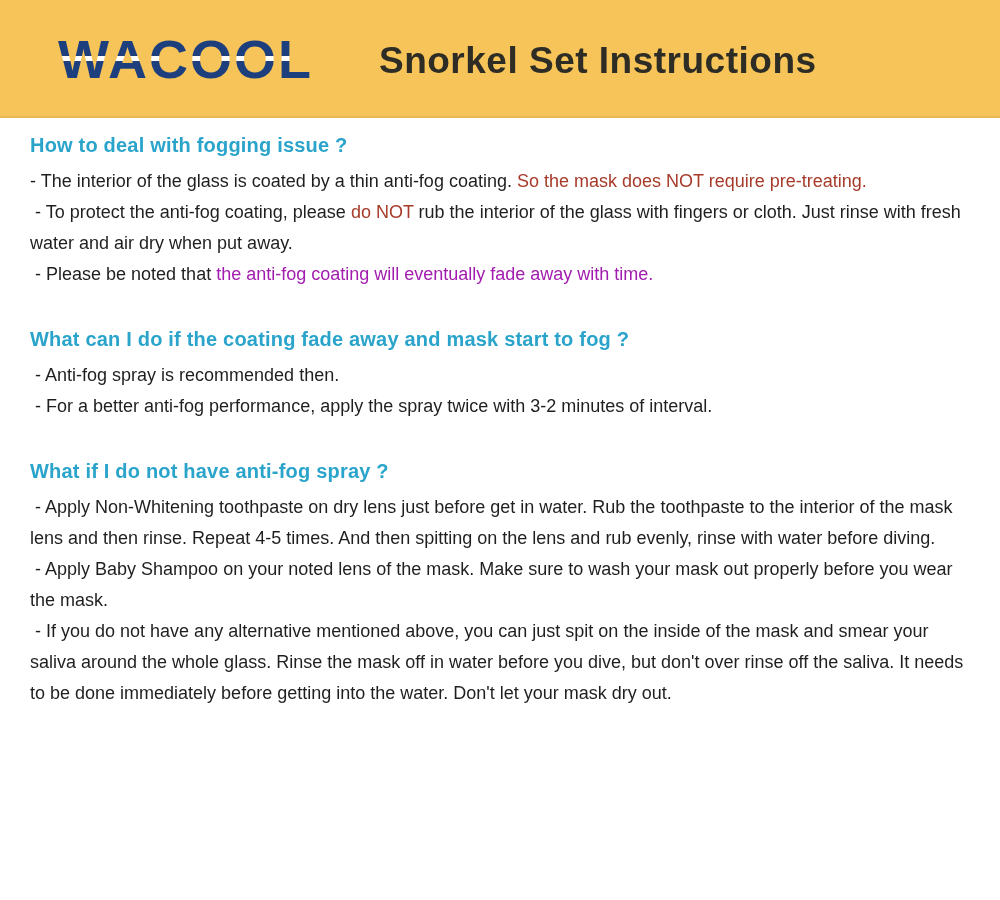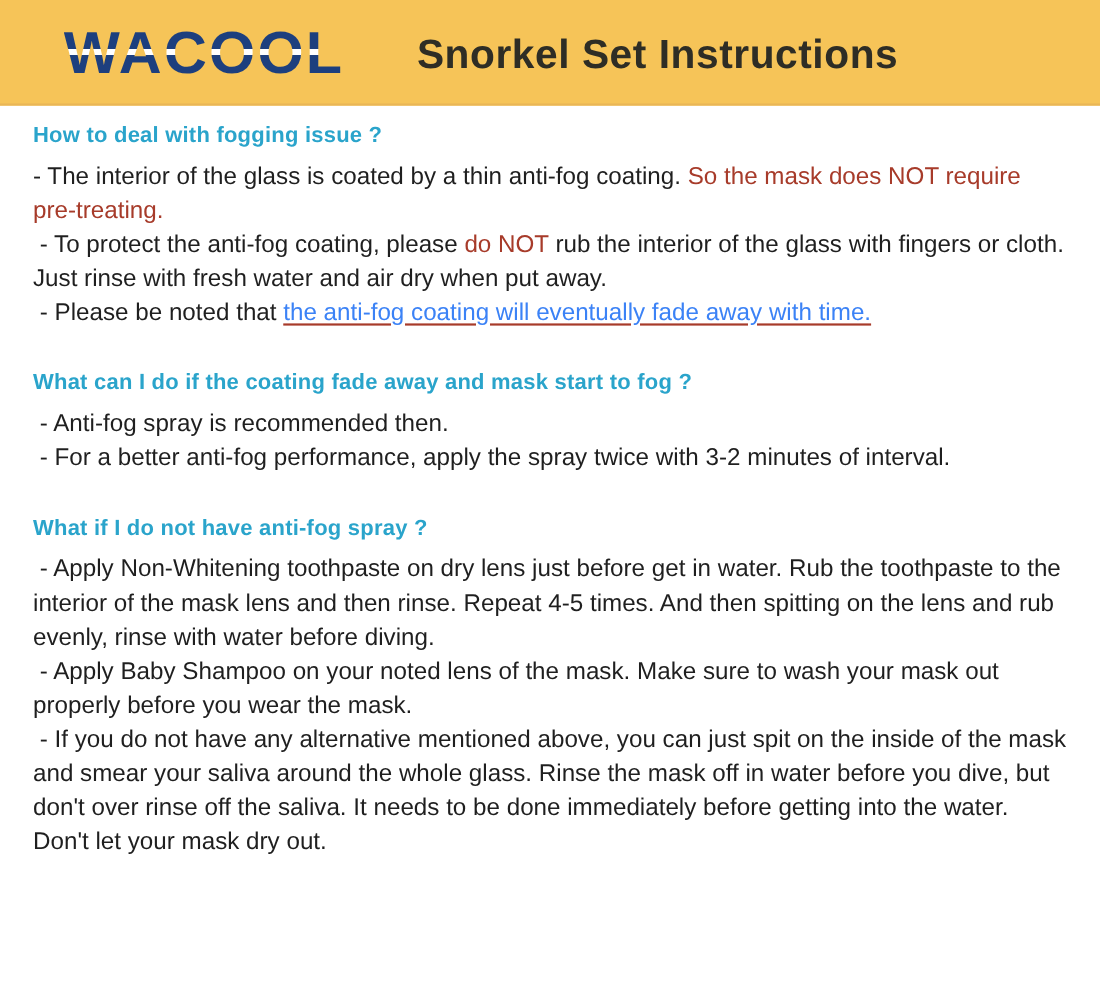--- a/index.html
+++ b/index.html
@@ -10,21 +10,21 @@
   body {
     width: 1000px;
     height: 900px;
     overflow: hidden;
     font-family: "Liberation Sans", sans-serif;
     color: #1f1f1f;
   }
 
   
   .banner {
-    height: 96px;
+    height: 118px;
     background: #f6c458;
     border-bottom: 2px solid #e9b657;
     display: flex;
     align-items: center;
     box-sizing: border-box;
   }
   .logo {
     margin-left: 58px;
     font-size: 54px;
     font-weight: 800;
@@ -70,32 +70,31 @@
   .section h2 {
     margin: 0 0 5px 0;
     font-size: 20px;
     font-weight: 700;
     color: #2aa4cb;
     line-height: 31px;
     letter-spacing: 0.2px;
   }
   .section p {
     margin: 0;
-    font-size: 22px;
+    font-size: 18px;
     font-weight: 400;
     line-height: 31px;
     white-space: pre-wrap;
     color: #1f1f1f;
   }
   .run.red {
     color: #a73b2a;
   }
   .run.red-underline {
-    color: #3b82f6;
-    text-decoration: underline;
+    color: #a21caf;
     text-decoration-color: #a73b2a;
     text-underline-offset: 3px;
   }
 </style>
 </head>
 <body>
 
 <header class="banner">
   <div class="logo">WACOOL</div>
   <h1 class="banner-title">Snorkel Set Instructions</h1>

